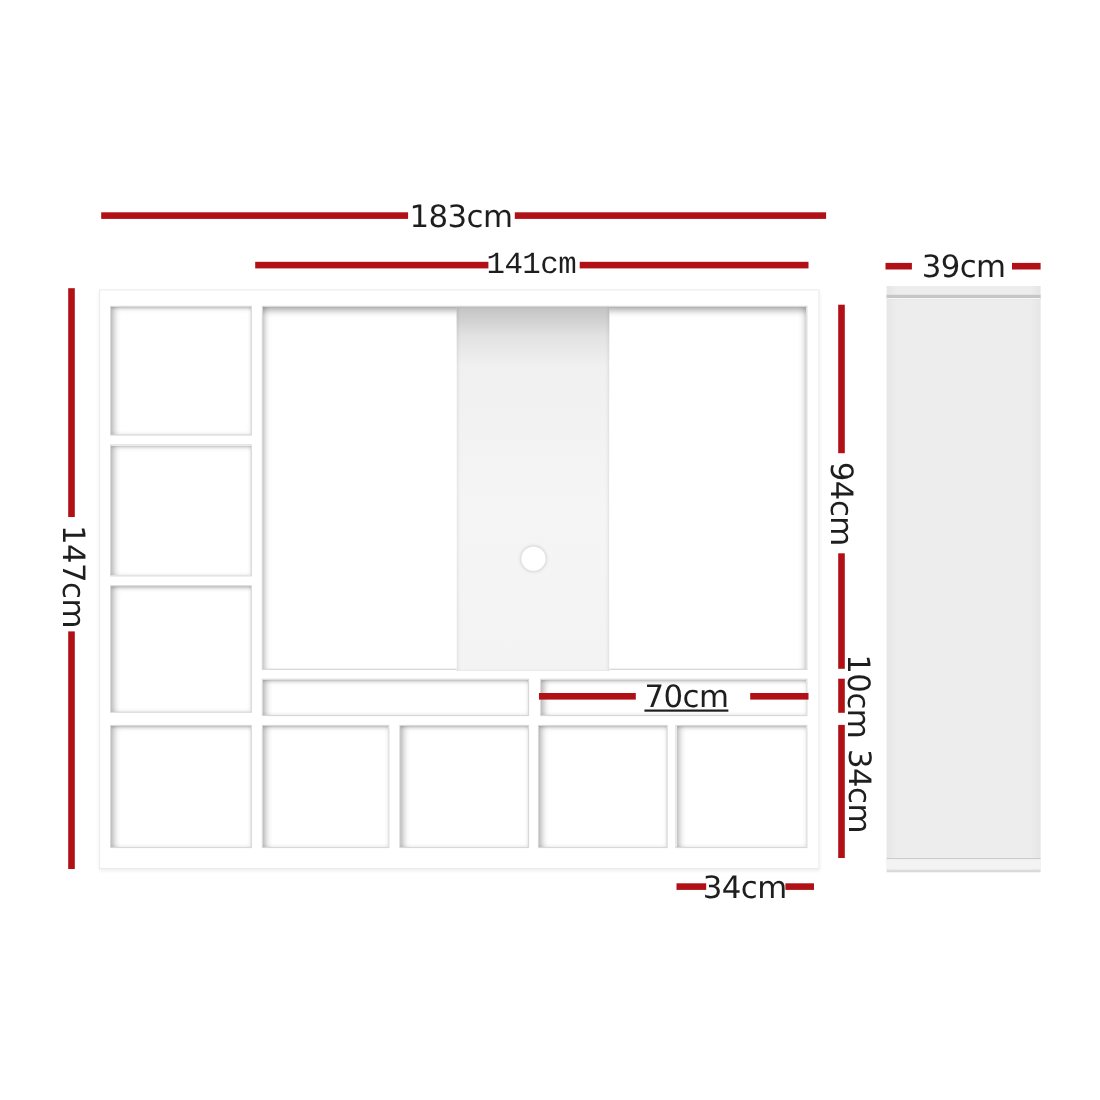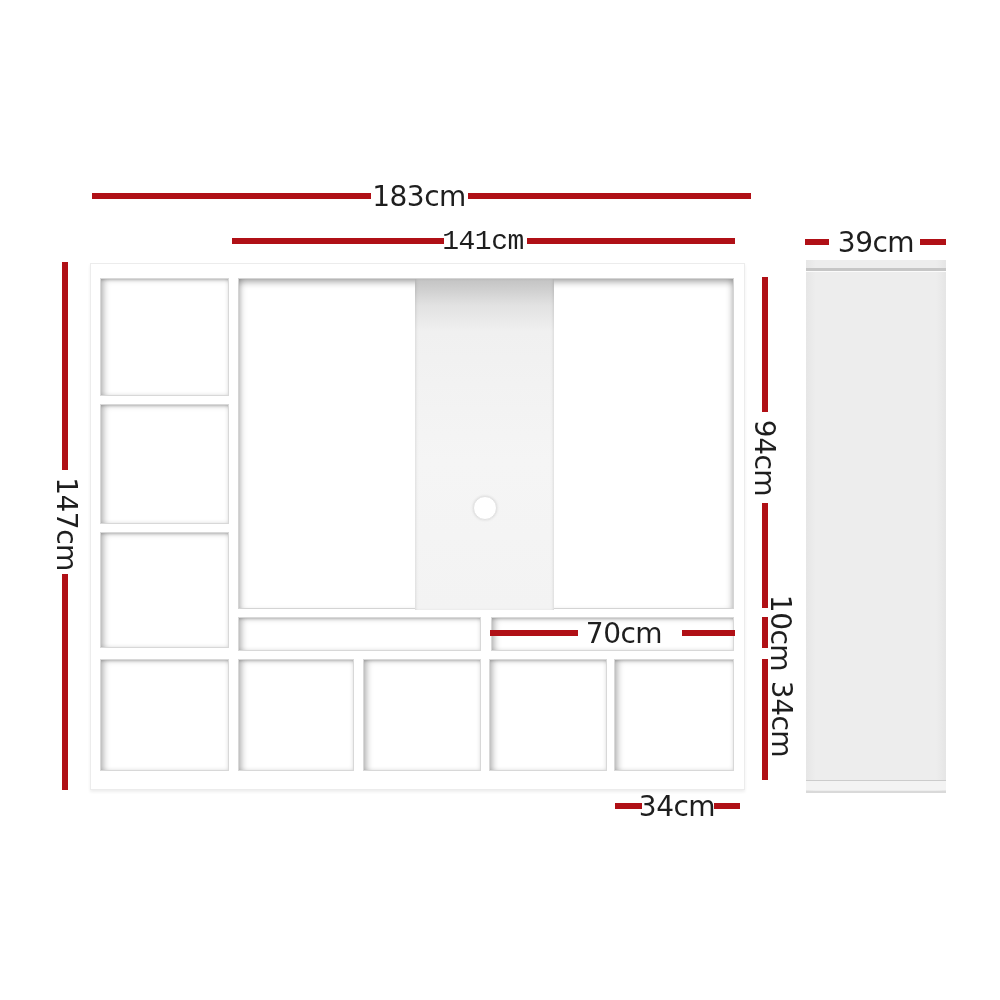--- a/index.html
+++ b/index.html
@@ -102,21 +102,21 @@
   <div class="dim-label vertical" style="left:764px;top:458px;">94cm</div>
   <div class="dim-line" style="left:762px;top:503px;width:6px;height:105px;"></div>
 
   <div class="dim-line" style="left:762px;top:617px;width:6px;height:31px;"></div>
   <div class="dim-label vertical" style="left:780px;top:633px;">10cm</div>
 
   <div class="dim-line" style="left:762px;top:659px;width:6px;height:121px;"></div>
   <div class="dim-label vertical" style="left:781px;top:719px;">34cm</div>
 
   <div class="dim-line" style="left:490px;top:630px;width:88px;height:6px;z-index:5;"></div>
-  <div class="dim-label" style="left:624px;top:634px;z-index:5;">70cm</div>
+  <div class="dim-label" style="left:624px;top:634px;z-index:5;text-decoration:underline;">70cm</div>
   <div class="dim-line" style="left:682px;top:630px;width:53px;height:6px;z-index:5;"></div>
 
   <div class="dim-line" style="left:615px;top:803px;width:27px;height:6px;"></div>
   <div class="dim-label" style="left:677px;top:807px;">34cm</div>
   <div class="dim-line" style="left:714px;top:803px;width:26px;height:6px;"></div>
 
   <div class="unit">
 
     <div class="cell" style="left:9px;top:14px;width:129px;height:118px;"></div>
     <div class="cell" style="left:9px;top:140px;width:129px;height:120px;"></div>

